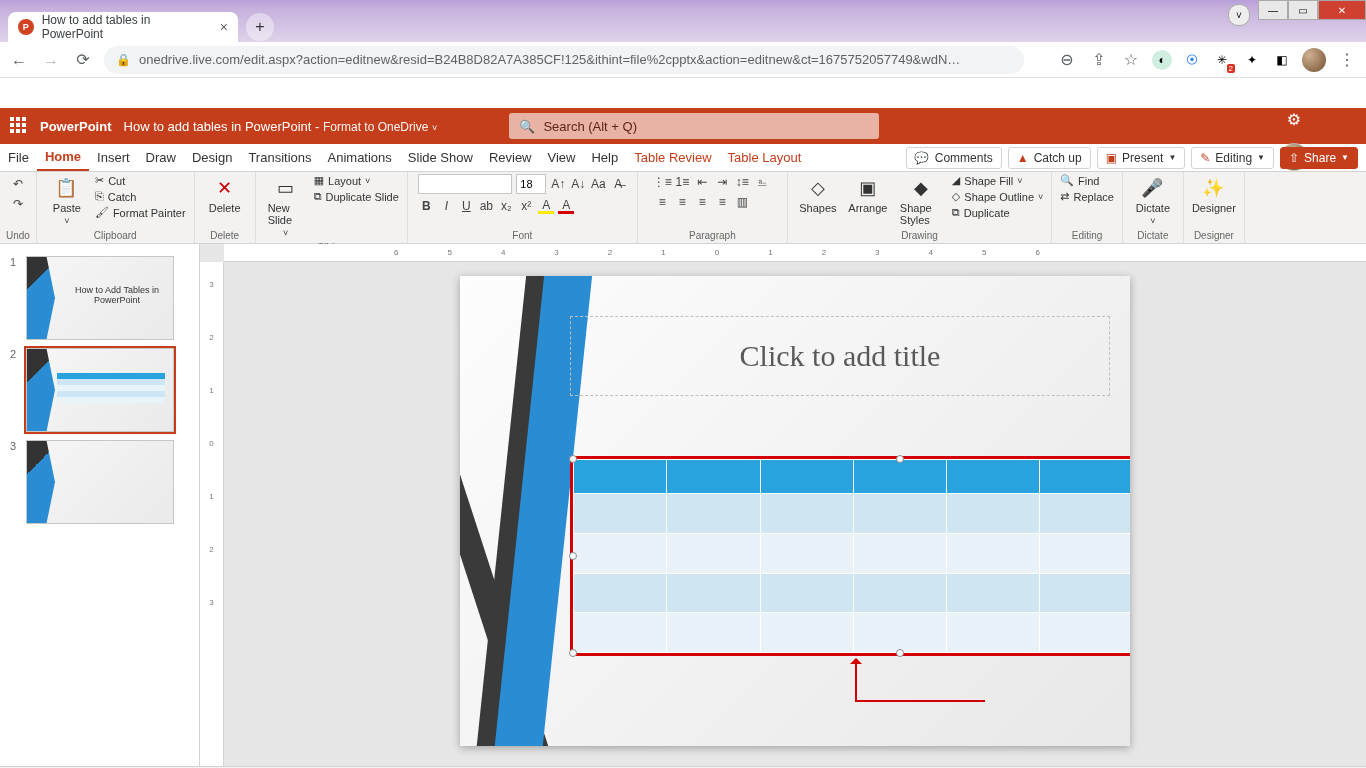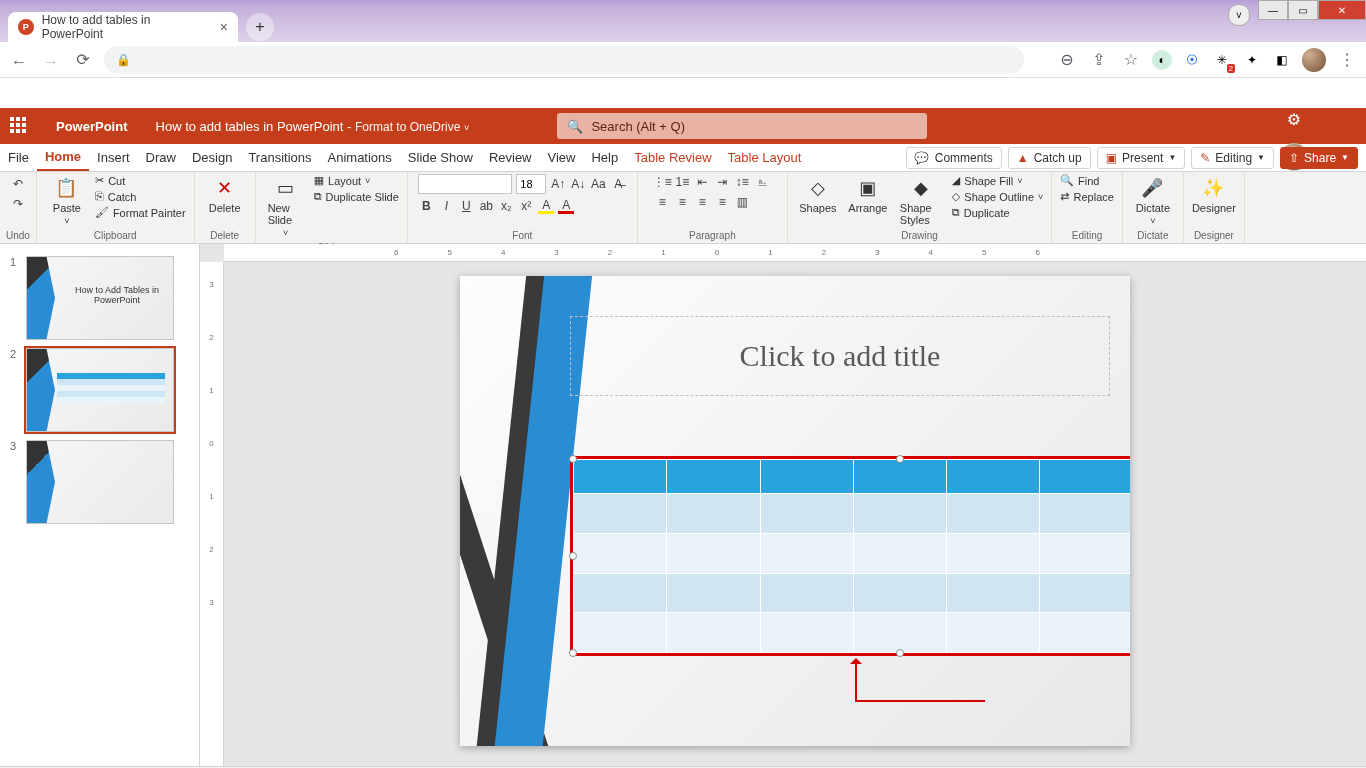--- a/index.html
+++ b/index.html
@@ -19,21 +19,21 @@
 .nav-icon { width: 22px; height: 22px; display: flex; align-items: center; justify-content: center; color: #5f6368; font-size: 16px; }
 .nav-icon.disabled { color: #bdbdbd; }
 .url-bar { flex: 1; height: 28px; background: #f1f3f4; border-radius: 14px; display: flex; align-items: center; padding: 0 12px; font-size: 13px; color: #5f6368; gap: 8px; max-width: 920px;}
 .url-bar .lock { color: #5f6368; font-size: 12px; }
 .url-text { white-space: nowrap; overflow: hidden; text-overflow: ellipsis; flex:1;}
 .toolbar-right { display: flex; align-items: center; gap: 10px; margin-left: auto; }
 .ext-icon { width: 20px; height: 20px; border-radius: 4px; display: flex; align-items: center; justify-content: center; font-size: 12px; }
 .avatar-img { width: 24px; height: 24px; border-radius: 50%; background: radial-gradient(circle at 30% 30%, #d0b090, #705030); }
 
 
-.app-titlebar { height: 36px; background: #c43e1c; display: flex; align-items: center; color: #fff; font-size: 13px; padding: 12px 10px; gap: 28px; margin-top:30px;}
+.app-titlebar { height: 36px; background: #c43e1c; display: flex; align-items: center; color: #fff; font-size: 13px; padding: 12px 10px; gap: 12px; margin-top:30px;}
 .waffle { width: 18px; height: 18px; display: grid; grid-template-columns: repeat(3,4px); grid-template-rows: repeat(3,4px); gap: 2px; }
 .waffle div { background: #fff; }
 .app-name { font-weight: 600; }
 .doc-title { color: #fff; }
 .saved { color: #fff; opacity: .95; font-size: 12px;}
 .search-box { margin-left: 60px; width: 370px; height: 26px; background: #e8b3a4; border-radius: 3px; display: flex; align-items: center; padding: 0 10px; color: #5b2314; font-size: 13px; gap:8px;}
 .titlebar-right { margin-left: auto; display: flex; align-items: center; gap: 14px; flex-direction: column; }
 .buy-btn { display: flex; align-items: center; gap: 6px; font-size: 13px; }
 .diamond { width:14px;height:14px;transform:rotate(45deg);border:1px solid #fff;}
 .gear { font-size: 16px; }
@@ -125,20 +125,21 @@
     <span class="tab-close">×</span>
   </div>
   <div class="new-tab">+</div>
 </div>
 <div class="browser-toolbar">
   <div class="nav-icon">←</div>
   <div class="nav-icon disabled">→</div>
   <div class="nav-icon">⟳</div>
   <div class="url-bar">
     <span class="lock">🔒</span>
+    <span class="url-text">onedrive.live.com/edit.aspx?action=editnew&amp;resid=B24B8D82A7A385CF!125&amp;ithint=file%2cpptx&amp;action=editnew&amp;ct=1675752057749&amp;wdN…</span>
   </div>
   <div class="toolbar-right">
     <div class="nav-icon">⊖</div>
     <div class="nav-icon">⇪</div>
     <div class="nav-icon">☆</div>
     <div class="ext-icon" style="background:#cfeee0;border-radius:50%;">◐</div>
     <div class="ext-icon" style="color:#2b7de9;">⦿</div>
     <div class="ext-icon" style="position:relative;">✳<span style="position:absolute;bottom:-3px;right:-3px;background:#d93025;color:#fff;font-size:8px;padding:0 2px;border-radius:2px;">2</span></div>
     <div class="ext-icon">✦</div>
     <div class="ext-icon">◧</div>

